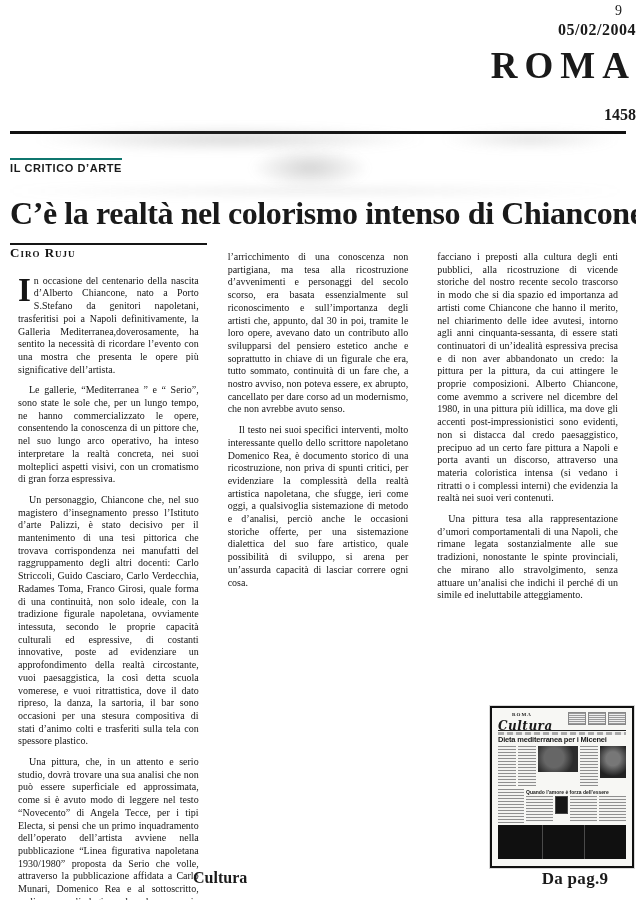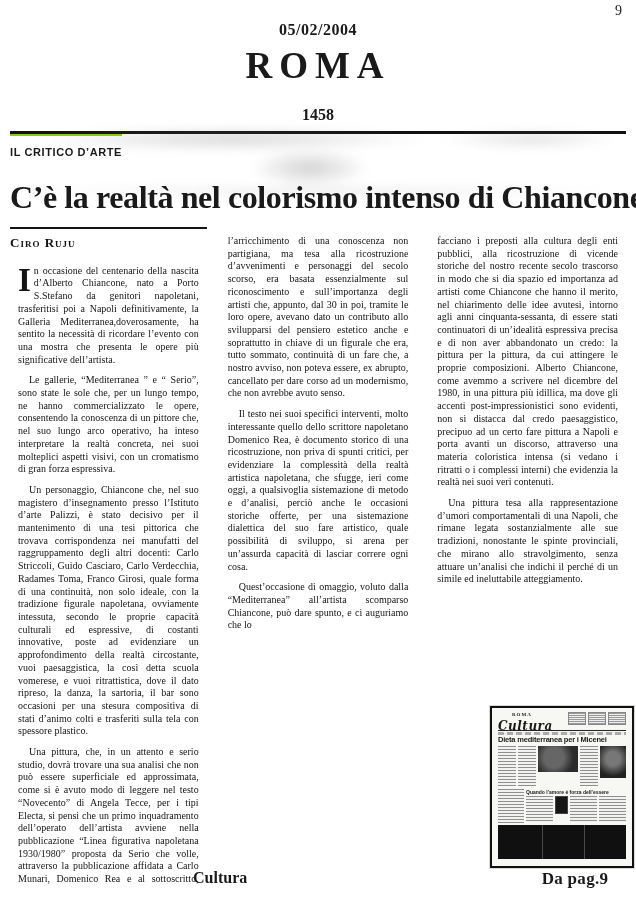--- a/index.html
+++ b/index.html
@@ -15,39 +15,39 @@
          background: radial-gradient(ellipse at 50% 50%, rgba(120,120,120,.28), rgba(120,120,120,0) 70%); }
   .sm2 { left: 250px; top: 148px; width: 120px; height: 40px;
          background: radial-gradient(ellipse at 50% 50%, rgba(110,110,110,.30), rgba(110,110,110,0) 70%); }
   .sm3 { left: 440px; top: 128px; width: 180px; height: 22px;
          background: radial-gradient(ellipse at 50% 50%, rgba(130,130,130,.22), rgba(130,130,130,0) 70%); }
   .sm4 { left: 10px; top: 186px; width: 610px; height: 10px;
          background: radial-gradient(ellipse at 50% 50%, rgba(140,140,140,.20), rgba(140,140,140,0) 75%); }
 
   .page-number { position: absolute; top: 3px; right: 14px; font-size: 14px; }
 
-  .masthead-block { text-align: center; padding-top: 21px; }
+  .masthead-block { text-align: right; padding-top: 21px; }
   .date-line { font-size: 16px; font-weight: bold; letter-spacing: .5px; }
   .masthead { font-size: 37px; font-weight: bold; letter-spacing: 7px; margin-top: 5px; }
   .issue { font-size: 16px; font-weight: bold; margin-top: 19px; }
   .top-rule { margin: 7px 10px 0 10px; height: 3px; background: #111; }
 
   .article { position: relative; margin: 0 10px; }
-  .kicker-wrap { display: inline-block; margin-top: 0; border-top: 2px solid #84cc16; padding-top: 10px; }
+  .kicker-wrap { display: inline-block; margin-top: 24px; border-top: 2px solid #0f766e; padding-top: 2px; }
   .kicker { font-family: "Liberation Sans", sans-serif; font-weight: bold;
             font-size: 11px; letter-spacing: .6px; }
   .headline { font-size: 32px; font-weight: bold; letter-spacing: -.4px;
               margin-top: 19px; white-space: nowrap; }
 
   .cols { display: grid; grid-template-columns: repeat(3, 1fr); column-gap: 13px;
           margin-top: 11px; height: 658px; overflow: hidden; }
   .col { font-size: 10px; line-height: 12.7px; text-align: justify; color: #141414; }
   .col p { margin: 8px; }
   .col p.indent { text-indent: 11px; }
-  .byline-block { border-top: 2px solid #151515; padding: 8px 0 6px 0; }
+  .byline-block { border-top: 2px solid #151515; padding: 2px 0 6px 0; }
   .byline { font-variant: small-caps; font-weight: bold; font-size: 13px; letter-spacing: 1px; }
   .dropcap { float: left; font-size: 33px; line-height: 26px; font-weight: bold;
              padding: 2px 3px 0 0; }
 
   .footer-section { position: absolute; left: 193px; top: 869px;
                     font-size: 16px; font-weight: bold; }
   .footer-source { position: absolute; left: 504px; top: 869px; width: 142px;
                    text-align: center; font-size: 17px; font-weight: bold; letter-spacing: .3px; }
 
   
@@ -115,21 +115,20 @@
           <span class="byline">Ciro Ruju</span>
         </div>
         <p><span class="dropcap">I</span><span>n occasione del centenario della nascita d’Alberto Chiancone, nato a Porto S.Stefano da genitori napoletani, trasferitisi poi a Napoli definitivamente, la Galleria Mediterranea,doverosamente, ha sentito la necessità di ricordare l’evento con una mostra che presenta le opere più significative dell’artista.</span></p>
         <p class="indent">Le gallerie, “Mediterranea ” e “ Serio”, sono state le sole che, per un lungo tempo, ne hanno commercializzato le opere, consentendo la conoscenza di un pittore che, nel suo lungo arco operativo, ha inteso interpretare la realtà concreta, nei suoi molteplici aspetti visivi, con un cromatismo di gran forza espressiva.</p>
         <p class="indent">Un personaggio, Chiancone che, nel suo magistero d’insegnamento presso l’Istituto d’arte Palizzi, è stato decisivo per il mantenimento di una tesi pittorica che trovava corrispondenza nei manufatti del raggruppamento degli altri docenti: Carlo Striccoli, Guido Casciaro, Carlo Verdecchia, Radames Toma, Franco Girosi,  quale forma di una continuità, non solo ideale, con la tradizione figurale napoletana, ovviamente intessuta, secondo le proprie capacità culturali ed espressive, di costanti innovative, poste ad evidenziare un approfondimento della realtà circostante, vuoi paesaggistica, la così detta scuola vomerese, e vuoi ritrattistica, dove il dato ripreso, la danza, la sartoria, il bar sono occasioni per una stesura compositiva di stati d’animo colti e trasferiti sulla tela con spessore plastico.</p>
         <p class="indent">Una pittura, che, in un attento e serio studio, dovrà trovare una sua analisi che non può essere superficiale ed approssimata, come si è avuto modo di leggere nel testo “Novecento” di Angela Tecce, per i tipi Electa, si pensi che un primo inquadramento dell’operato dell’artista avviene nella pubblicazione “Linea figurativa napoletana 1930/1980” proposta da Serio che volle, attraverso la pubblicazione affidata a Carlo Munari, Domenico Rea e al sottoscritto, realizzare un’indagine che desse spazio storico ad artisti, che, solo marginalmente e a volte in maniera fuorviante, erano indagati da una critica attenta e capace.</p>
       </div>
       <div class="col">
         <p>l’arricchimento di una conoscenza non partigiana, ma tesa alla ricostruzione d’avvenimenti e personaggi del secolo scorso, era basata essenzialmente sul riconoscimento e sull’importanza degli artisti che, appunto, dal 30 in poi, tramite le loro opere, avevano dato un contributo allo svilupparsi del pensiero estetico anche e soprattutto in chiave di un figurale che era, tutto sommato, continuità di un fare che, a nostro avviso, non poteva essere, ex abrupto, cancellato per dare corso ad un modernismo, che non avrebbe avuto senso.</p>
         <p class="indent">Il testo nei suoi specifici interventi, molto interessante quello dello scrittore napoletano Domenico Rea, è documento storico di una ricostruzione, non priva di spunti critici, per evidenziare la complessità della realtà artistica napoletana, che sfugge, ieri come oggi, a qualsivoglia sistemazione di metodo e d’analisi, perciò anche le occasioni storiche offerte, per una sistemazione dialettica del suo fare artistico, quale possibilità di sviluppo, si arena per un’assurda capacità di lasciar correre ogni cosa.</p>
-        <p class="indent">Quest’occasione di omaggio, voluto dalla “Mediterranea” all’artista scomparso Chiancone, può dare spunto, e ci auguriamo che lo</p>
       </div>
       <div class="col">
         <p>facciano i preposti alla cultura degli enti pubblici, alla ricostruzione di vicende storiche del nostro recente secolo trascorso in modo che si dia spazio ed importanza ad artisti come Chiancone che hanno il merito, nel chiarimento delle idee avutesi, intorno agli anni cinquanta-sessanta, di essere stati continuatori di un’idealità espressiva precisa e di non aver abbandonato un credo: la pittura per la pittura, da cui attingere le proprie composizioni. Alberto Chiancone, come avemmo a scrivere nel dicembre del 1980, in una pittura più idillica, ma dove gli accenti post-impressionistici sono evidenti, non si distacca dal credo paesaggistico, precipuo ad un certo fare pittura a Napoli e porta avanti un discorso, attraverso una materia coloristica intensa (si vedano i ritratti o i complessi interni) che evidenzia la realtà nei suoi veri contenuti.</p>
         <p class="indent">Una pittura tesa alla rappresentazione d’umori comportamentali di una Napoli, che rimane legata sostanzialmente alle sue tradizioni, nonostante le spinte provinciali, che mirano allo stravolgimento, senza attuare un’analisi che indichi il perché di un simile ed ineluttabile atteggiamento.</p>
       </div>
     </div>
   </div>
 
   <div class="thumb">
     <div class="t-head">

